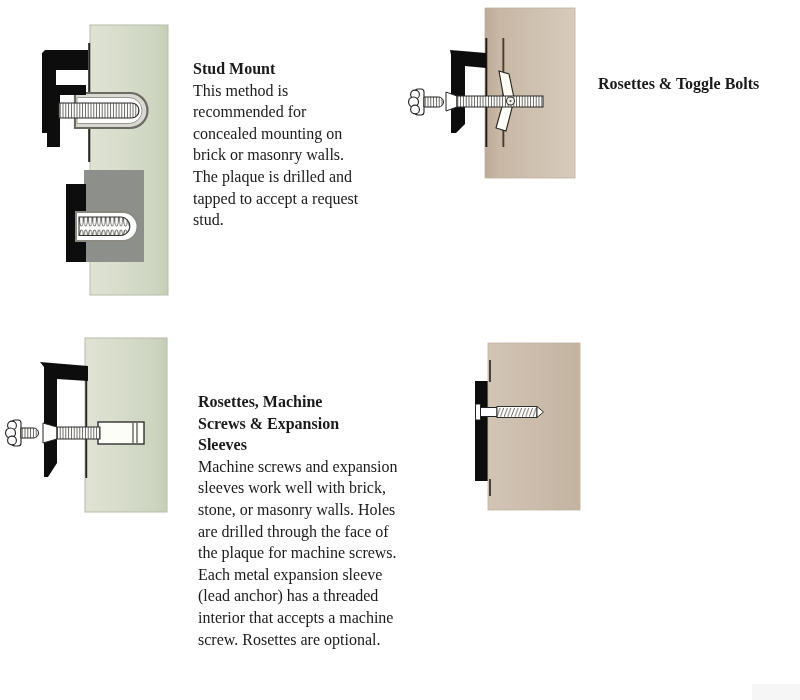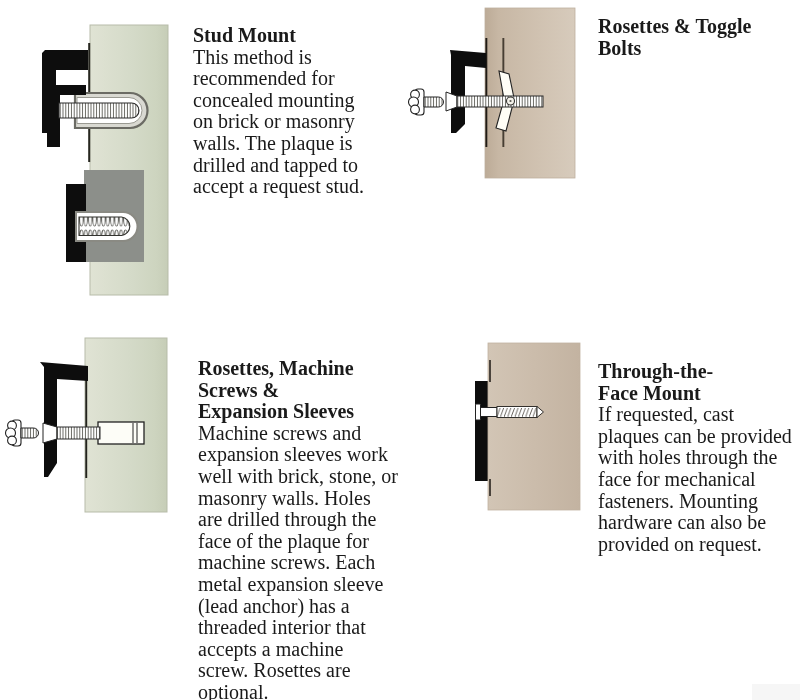--- a/index.html
+++ b/index.html
@@ -1,23 +1,23 @@
 <!DOCTYPE html>
 <html><head>
 <meta charset="utf-8">
 <style>
   html,body{margin:0;padding:0;background:#fff;}
   #canvas{position:relative;width:800px;height:700px;background:#ffffff;overflow:hidden;
           font-family:"Liberation Serif","DejaVu Serif",serif;color:#1a1a1a;}
   .fig{position:absolute;}
-  .txt{position:absolute;font-size:20px;line-height:21.6px;}
+  .txt{position:absolute;font-size:16px;line-height:21.6px;margin-top:33px;}
   .txt .title{font-weight:bold;margin:0;}
   .txt p{margin:0;}
   #t1{left:193px;top:25px;width:178px;}
-  #t2{left:598px;top:16px;width:200px;}
+  #t2{left:598px;top:40px;width:200px;}
   #t3{left:198px;top:358px;width:200px;}
   #t4{left:598px;top:361px;width:200px;}
   #t3 .title{max-width:170px;}
   #t4 .title{max-width:150px;}
   #corner-artifact{position:absolute;right:0;bottom:0;width:48px;height:16px;background:#f6f6f6;}
 </style>
 </head>
 <body>
 
 <div id="canvas">
@@ -182,19 +182,15 @@
 
   <div class="txt" id="t2">
     <p class="title">Rosettes &amp; Toggle Bolts</p>
   </div>
 
   <div class="txt" id="t3">
     <p class="title">Rosettes, Machine Screws &amp; Expansion Sleeves</p>
     <p class="body">Machine screws and expansion sleeves work well with brick, stone, or masonry walls. Holes are drilled through the face of the plaque for machine screws. Each metal expansion sleeve (lead anchor) has a threaded interior that accepts a machine screw. Rosettes are optional.</p>
   </div>
 
-  <div class="txt" id="t4">
-    <p class="title">Through-the-Face Mount</p>
-    <p class="body">If requested, cast plaques can be provided with holes through the face for mechanical fasteners. Mounting hardware can also be provided on request.</p>
-  </div>
 
   <div id="corner-artifact"></div>
 </div>
 
 </body></html>

